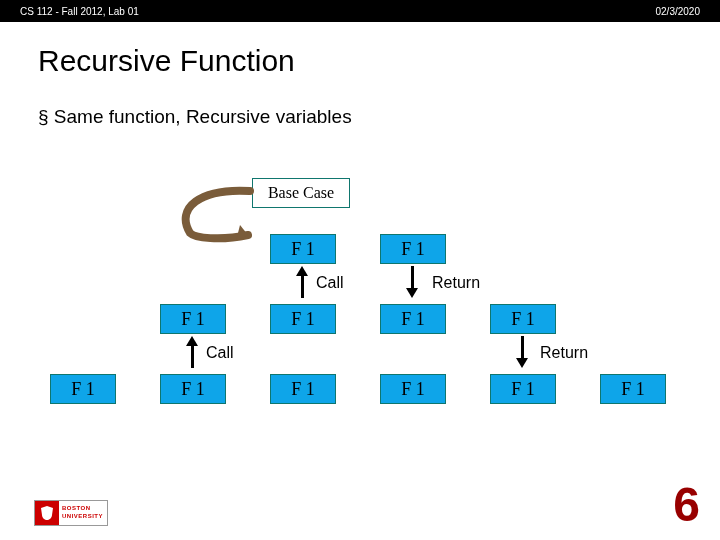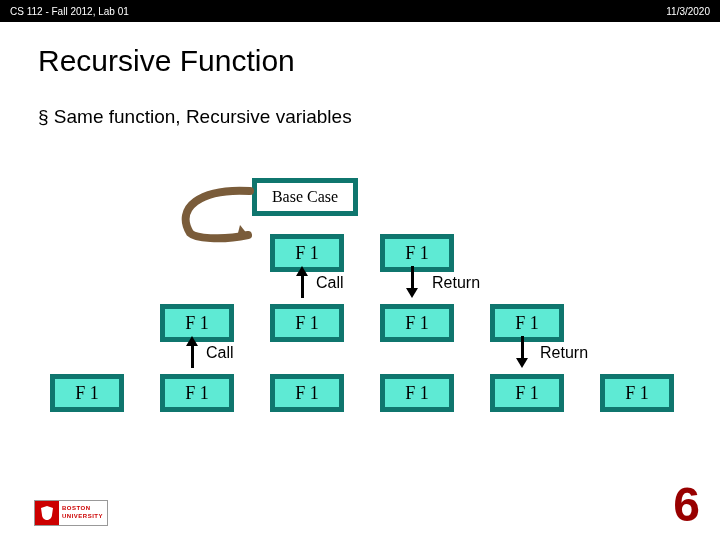--- a/index.html
+++ b/index.html
@@ -13,21 +13,21 @@
     overflow: hidden;
   }
   .header {
     background: #000;
     color: #fff;
     height: 22px;
     font-size: 10px;
     display: flex;
     justify-content: space-between;
     align-items: center;
-    padding: 0 10px;
+    padding: 0 20px;
   }
   .title {
     font-size: 30px;
     font-weight: normal;
     margin: 22px 0 0 38px;
   }
   .bullet {
     font-size: 19px;
     margin: 28px 0 0 38px;
   }
@@ -35,33 +35,33 @@
     content: "§ ";
     font-family: inherit;
   }
   .diagram {
     position: relative;
     width: 720px;
     height: 360px;
   }
   .box {
     position: absolute;
-    border: 5px solid #0f766e;
+    border: 1px solid #0f766e;
     text-align: center;
     font-family: "Times New Roman", Times, serif;
   }
   .basecase {
     background: #fff;
     width: 96px;
     height: 28px;
     line-height: 28px;
     font-size: 16px;
   }
   .f1 {
-    background: #5eead4;
+    background: #0ea5e9;
     width: 64px;
     height: 28px;
     line-height: 28px;
     font-size: 18px;
   }
   .label {
     position: absolute;
     font-family: Liberation Sans, sans-serif;
     font-size: 16px;
   }
@@ -149,21 +149,21 @@
     font-weight: bold;
     color: #980000;
     font-family: Arial, sans-serif;
   }
 </style>
 </head>
 <body>
 
 <div class="header">
   <span>CS 112 - Fall 2012, Lab 01</span>
-  <span>11/3/2020</span>
+  <span>02/3/2020</span>
 </div>
 
 <div class="title">Recursive Function</div>
 
 <div class="bullet">Same function, Recursive variables</div>
 
 <div class="diagram">
 
   <div class="box basecase" style="left:252px; top:50px;">Base Case</div>
 

